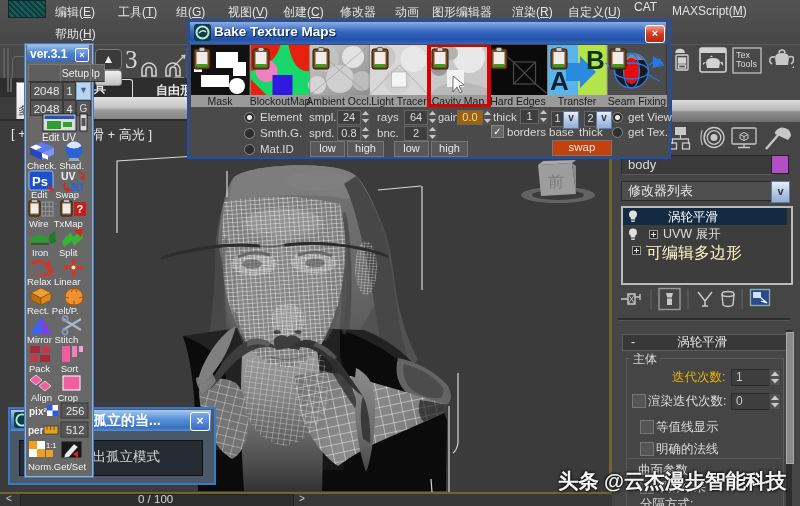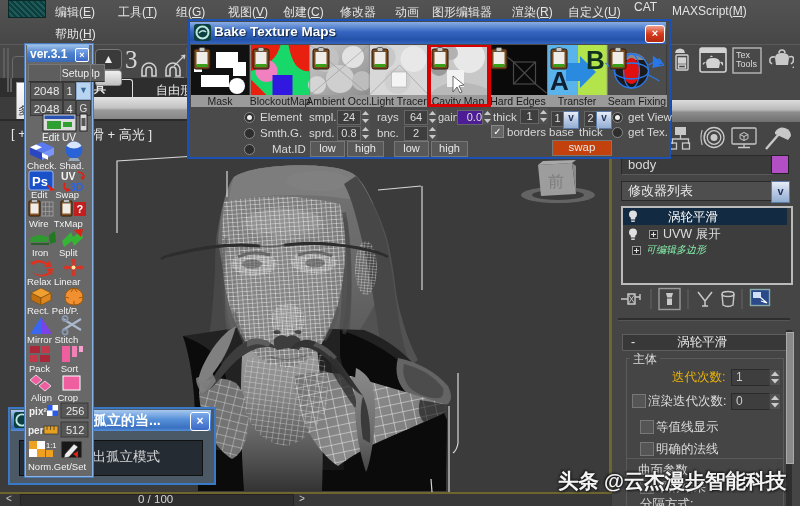--- a/index.html
+++ b/index.html
@@ -61,21 +61,21 @@
  <g transform="translate(98,0)">
   <path d="M9,12 q0,-5 7,-5 q7,0 7,5 l-1,7 h-12 z" fill="#c8c8c8" stroke="none"></path>
   <path d="M23,11 q6,-2 4,5 l-2,2 M9,11 q-6,-1 -5,5 l2,2 M13,7 q0,-3 3,-3 q3,0 3,3" stroke="#c8c8c8" stroke-width="1.6" fill="none"></path>
   <path d="M26,22 l4,-4 v4 z" fill="#c8c8c8"></path>
  </g>
 </svg>
 
 <div class="abs" style="left:0;top:78px;width:612px;height:19px;background:#2e2e2e;"></div>
 <div class="abs" style="left:93px;top:79px;width:38px;height:18px;border:1px solid #ddd;border-bottom:none;border-radius:3px 3px 0 0;background:#2a2a2a;"></div>
 <div class="abs" style="left:94px;top:80px;color:#e8e8e8;font-size:12px;font-weight:bold;">具</div>
-<div class="abs" style="left:156px;top:82px;color:#e8e8e8;font-size:12px;font-weight:normal;">自由形</div>
+<div class="abs" style="left:156px;top:82px;color:#e8e8e8;font-size:12px;font-weight:bold;">自由形</div>
 <div class="abs" style="left:16px;top:97px;width:172px;height:24px;background:linear-gradient(#e2e2e2,#c3c3c3 45%,#9a9a9a 55%,#828282);"></div>
 <div class="abs" style="left:16px;top:82px;width:13px;height:39px;background:linear-gradient(#fdfdfd,#e0e0e0);border:1px solid #999;"></div>
 <div class="abs" style="left:18px;top:103px;color:#333;font-size:11px;">多</div>
 <div class="abs" style="left:7px;top:78px;width:2px;height:14px;background:#5e5e5e;"></div>
 <div class="abs" style="left:10px;top:78px;width:2px;height:14px;background:#5e5e5e;"></div>
 <div class="abs" style="left:95px;top:49px;width:25px;height:19px;background:#3a3a3a;border:1px solid #777;border-radius:4px;color:#eee;font-size:12px;text-align:center;line-height:18px;">▲</div>
 <div class="abs" style="left:95px;top:70px;width:25px;height:14px;background:linear-gradient(#f0f0f0,#c0c0c0);border:1px solid #888;border-radius:3px;"></div>
 
 <div class="abs" style="left:0;top:121px;width:610px;height:371px;background:#3b3b3b;"></div>
 <div class="abs" style="left:0;top:119px;width:612px;height:2px;background:#2a2a2a;"></div>
@@ -264,21 +264,21 @@
 <div class="abs" style="left:621px;top:155px;width:145px;height:18px;background:#3b3b3b;border:1px solid #2a2a2a;border-bottom-color:#5a5a5a;color:#d8d8d8;font-size:13px;line-height:18px;padding-left:6px;">body</div>
 <div class="abs" style="left:771px;top:155px;width:16px;height:17px;background:#b34fc4;border:1px solid #222;"></div>
 
 <div class="abs" style="left:621px;top:181px;width:150px;height:18px;background:#4e4e4e;border:1px solid #2a2a2a;color:#e8e8e8;font-size:13px;line-height:18px;padding-left:6px;">修改器列表</div>
 <div class="abs" style="left:771px;top:181px;width:17px;height:20px;background:linear-gradient(#e8eef8,#b9c9e4 50%,#93aed2);border:1px solid #5a7ba6;color:#23365a;font-size:11px;font-weight:bold;text-align:center;line-height:18px;">v</div>
 
 <div class="abs" style="left:621px;top:206px;width:168px;height:75px;background:#3d3d3d;border:2px solid #bbb;"></div>
 <div class="abs" style="left:623px;top:208px;width:164px;height:17px;background:#122a42;"></div>
 <div class="abs" style="left:668px;top:209px;color:#fff;font-size:12.5px;">涡轮平滑</div>
 <div class="abs" style="left:663px;top:226px;color:#ddd;font-size:12.5px;">UVW 展开</div>
-<div class="abs" style="left:646px;top:243px;color:#86efac;font-size:10px;font-style:italic;">可编辑多边形</div>
+<div class="abs" style="left:646px;top:243px;color:#fef9c3;font-size:16px;">可编辑多边形</div>
 <svg class="abs" style="left:623px;top:208px;" width="60" height="56" viewBox="0 0 60 56">
  <g fill="#e0e0e0">
   <path d="M10,2.5 a4,4 0 0 1 4,4 q0,2.2 -1.8,3.2 l0,1.8 h-4.4 l0,-1.8 q-1.8,-1 -1.8,-3.2 A4,4 0 0 1 10,2.5 z"></path>
   <rect x="8.2" y="12.5" width="3.6" height="1.4"></rect>
   <path d="M10,20.5 a4,4 0 0 1 4,4 q0,2.2 -1.8,3.2 l0,1.8 h-4.4 l0,-1.8 q-1.8,-1 -1.8,-3.2 A4,4 0 0 1 10,20.5 z"></path>
   <rect x="8.2" y="30.5" width="3.6" height="1.4"></rect>
  </g>
  <g fill="#2a2a2a" stroke="#9a9a9a" stroke-width="1">
   <rect x="26.5" y="22.5" width="8" height="8"></rect>
   <rect x="9.5" y="38.5" width="8" height="8"></rect>
@@ -476,35 +476,35 @@
 
  <div class="abs" style="left:56px;top:91px;color:#d8d8d8;font-size:11.5px;">
    <span style="position:absolute;left:0;top:1px;width:9px;height:9px;border-radius:50%;background:#2e2e2e;border:1px solid #888;"></span>
    <span style="position:absolute;left:3px;top:4px;width:5px;height:5px;border-radius:50%;background:#eee;"></span>
    <span style="margin-left:16px;">Element</span></div>
  <div class="abs" style="left:56px;top:107px;color:#d8d8d8;font-size:11.5px;">
    <span style="position:absolute;left:0;top:1px;width:9px;height:9px;border-radius:50%;background:#2e2e2e;border:1px solid #888;"></span>
    <span style="margin-left:16px;">Smth.G.</span></div>
  <div class="abs" style="left:56px;top:123px;color:#d8d8d8;font-size:11.5px;">
    <span style="position:absolute;left:0;top:1px;width:9px;height:9px;border-radius:50%;background:#2e2e2e;border:1px solid #888;"></span>
-   <span style="margin-left:28px;">Mat.ID</span></div>
+   <span style="margin-left:16px;">Mat.ID</span></div>
  <div class="abs" style="left:121px;top:91px;color:#d8d8d8;font-size:11.5px;">smpl.</div>
  <div class="abs" style="left:121px;top:107px;color:#d8d8d8;font-size:11.5px;">sprd.</div>
  <div class="abs" style="left:149px;top:90px;width:22px;height:13px;background:#3e3e3e;border:1px solid #666;color:#ddd;font-size:11px;text-align:center;">24</div>
  <div class="abs" style="left:149px;top:106px;width:22px;height:13px;background:#3e3e3e;border:1px solid #666;color:#ddd;font-size:11px;text-align:center;">0.8</div>
  <div class="abs" style="left:189px;top:91px;color:#d8d8d8;font-size:11.5px;">rays</div>
  <div class="abs" style="left:189px;top:107px;color:#d8d8d8;font-size:11.5px;">bnc.</div>
  <div class="abs" style="left:216px;top:90px;width:22px;height:13px;background:#3e3e3e;border:1px solid #666;color:#ddd;font-size:11px;text-align:center;">64</div>
  <div class="abs" style="left:216px;top:106px;width:22px;height:13px;background:#3e3e3e;border:1px solid #666;color:#ddd;font-size:11px;text-align:center;">2</div>
  <div class="abs" style="left:122px;top:121px;width:33px;height:14px;background:#585858;border:1px solid #777;color:#e8e8e8;font-size:11px;text-align:center;">low</div>
  <div class="abs" style="left:159px;top:121px;width:35px;height:14px;background:#585858;border:1px solid #777;color:#e8e8e8;font-size:11px;text-align:center;">high</div>
  <div class="abs" style="left:206px;top:121px;width:33px;height:14px;background:#585858;border:1px solid #777;color:#e8e8e8;font-size:11px;text-align:center;">low</div>
  <div class="abs" style="left:243px;top:121px;width:35px;height:14px;background:#585858;border:1px solid #777;color:#e8e8e8;font-size:11px;text-align:center;">high</div>
  <div class="abs" style="left:250px;top:91px;color:#d8d8d8;font-size:11px;">gain</div>
- <div class="abs" style="left:269px;top:90px;width:24px;height:13px;background:#4c1d95;border:1px solid #666;color:#ddd;font-size:11px;text-align:right;">0.0</div>
+ <div class="abs" style="left:269px;top:90px;width:24px;height:13px;background:#a16207;border:1px solid #666;color:#ddd;font-size:11px;text-align:center;">0.0</div>
  <svg class="abs" style="left:173px;top:89px;" width="9" height="16" viewBox="0 0 9 16">
         <rect width="9" height="16" fill="#505050"></rect>
         <path d="M4.5,2 L8,6 H1 Z" fill="#c8c8c8"></path>
         <path d="M4.5,14 L1,10 H8 Z" fill="#c8c8c8"></path>
       </svg>
       <svg class="abs" style="left:173px;top:105px;" width="9" height="16" viewBox="0 0 9 16">
         <rect width="9" height="16" fill="#505050"></rect>
         <path d="M4.5,2 L8,6 H1 Z" fill="#c8c8c8"></path>
         <path d="M4.5,14 L1,10 H8 Z" fill="#c8c8c8"></path>
       </svg>

